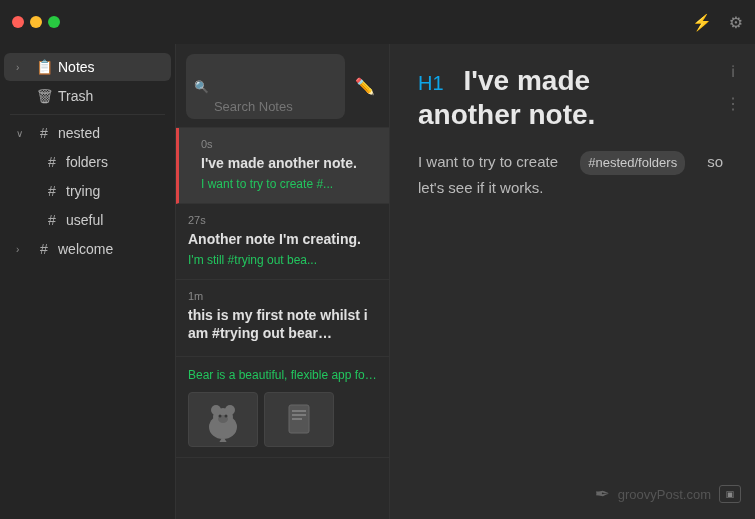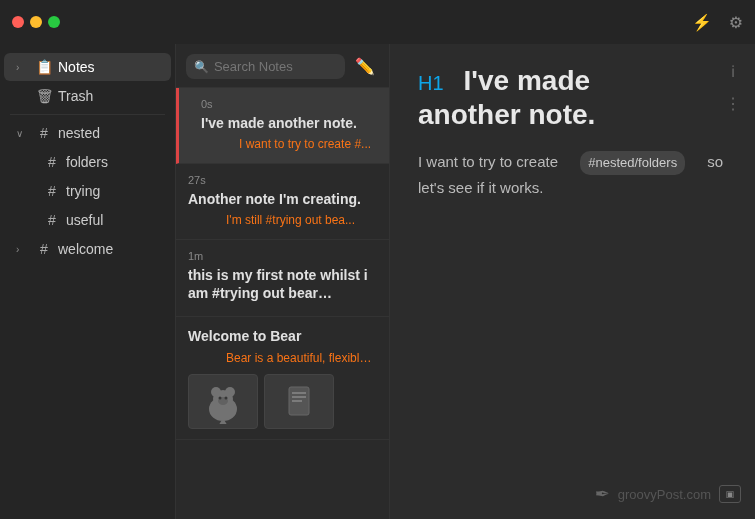--- a/index.html
+++ b/index.html
@@ -129,20 +129,21 @@
       padding: 5px 8px;
       gap: 5px;
     }
     .search-input-wrap input {
       background: transparent;
       border: none;
       outline: none;
       color: #ccc;
       font-size: 13px;
       width: 100%;
+      margin-top: 40px;
     }
     .search-icon { color: #888; font-size: 12px; }
     .compose-btn {
       color: #888;
       cursor: pointer;
       font-size: 16px;
       padding: 2px 4px;
     }
 
     .note-item {
@@ -159,26 +160,25 @@
     }
     .note-title {
       font-size: 14px;
       font-weight: 600;
       color: #e0e0e0;
       line-height: 1.3;
       margin-bottom: 4px;
     }
     .note-preview {
       font-size: 12px;
-      color: #f97316;
+      color: #22c55e;
       line-height: 1.4;
       white-space: nowrap;
       overflow: hidden;
       text-overflow: ellipsis;
-      margin-left: 38px;
     }
     .note-thumbnails {
       display: flex;
       gap: 6px;
       margin-top: 8px;
     }
     .note-thumb {
       width: 70px;
       height: 55px;
       background: #3a3a3a;
@@ -354,21 +354,20 @@
       <div class="note-title">Another note I'm creating.</div>
       <div class="note-preview">I'm still #trying out bea...</div>
     </div>
 
     <div class="note-item">
       <div class="note-time">1m</div>
       <div class="note-title">this is my first note whilst i am #trying out bear…</div>
     </div>
 
     <div class="note-item">
-      <div class="note-title">Welcome to Bear</div>
       <div class="note-preview">Bear is a beautiful, flexible app for crafting...</div>
       <div class="note-thumbnails">
         <div class="note-thumb">
           <svg class="bear-svg" width="50" height="45" viewBox="0 0 50 45" fill="none" xmlns="http://www.w3.org/2000/svg">
             <ellipse cx="25" cy="30" rx="14" ry="12" fill="#aaa"></ellipse>
             <ellipse cx="25" cy="20" rx="10" ry="9" fill="#aaa"></ellipse>
             <ellipse cx="18" cy="13" rx="5" ry="5" fill="#aaa"></ellipse>
             <ellipse cx="32" cy="13" rx="5" ry="5" fill="#aaa"></ellipse>
             <ellipse cx="25" cy="22" rx="5" ry="4" fill="#888"></ellipse>
             <circle cx="22" cy="19" r="1.5" fill="#333"></circle>

